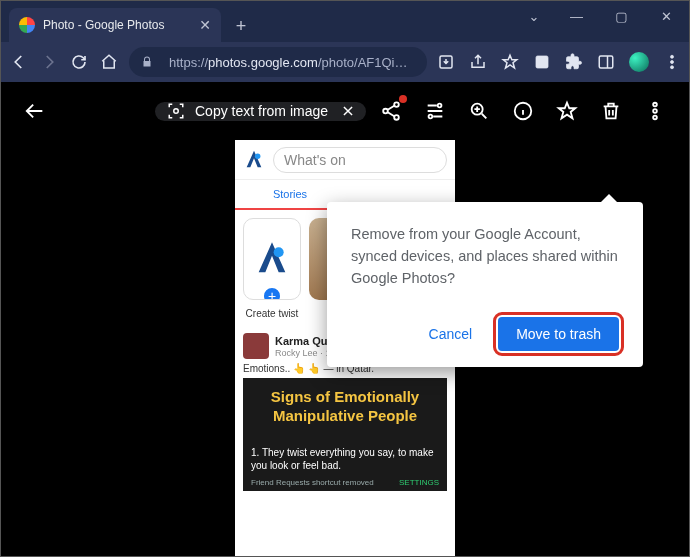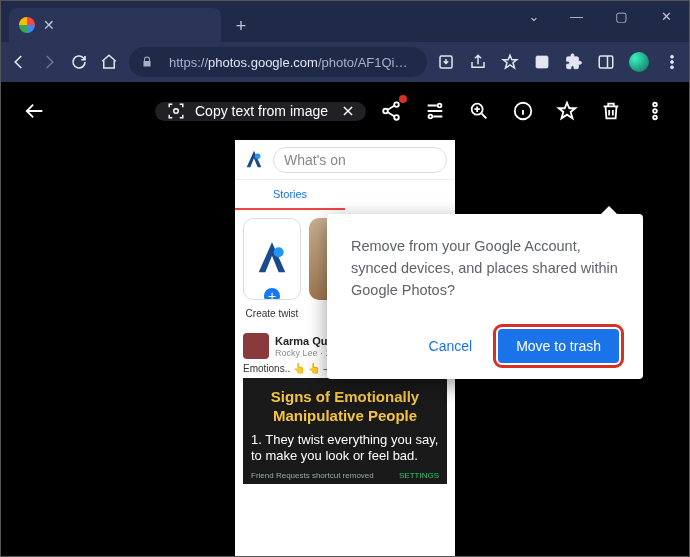--- a/index.html
+++ b/index.html
@@ -65,38 +65,39 @@
   .pavatar { width: 26px; height: 26px; border-radius: 4px; background: #8a3a3a; flex: none; }
   .pname { font-size: 11px; font-weight: 600; color: #222; }
   .psub { font-size: 9px; color: #888; }
   .pdots { margin-left: auto; color: #888; font-size: 14px; }
   .pclose { color: #888; font-size: 14px; margin-left: 8px; }
   .ptext { font-size: 10px; color: #333; margin-top: 4px; }
   .emoji { font-size: 10px; }
 
   .meme { margin-top: 4px; background: #1a1a1a; padding: 10px 8px 4px; }
   .meme-title { color: #f5c542; font-weight: 700; font-size: 15px; text-align: center; line-height: 1.25; font-family: Georgia, serif; }
-  .meme-li { color: #fff; font-size: 13px; margin-top: 6px; line-height: 1.3; }
+  .meme-li { color: #fff; font-size: 10px; margin-top: 20px; line-height: 1.3; }
   .meme-foot { display:flex; justify-content:space-between; color:#9aa; font-size:8px; margin-top:6px; }
   .meme-foot .settings { color:#2ecc71; }
 
   
-  .dialog { position: absolute; top: 132px; left: 326px; width: 316px; background: #fff; border-radius: 4px; box-shadow: 0 6px 20px rgba(0,0,0,.4); padding: 22px 24px 16px; z-index: 20; }
+  .dialog { position: absolute; top: 120px; left: 326px; width: 316px; background: #fff; border-radius: 4px; box-shadow: 0 6px 20px rgba(0,0,0,.4); padding: 22px 24px 16px; z-index: 20; }
   .dialog::before { content: ''; position: absolute; top: -8px; right: 26px; border: 8px solid transparent; border-bottom-color: #fff; border-top: none; }
   .dlg-text { color: #5f6368; font-size: 14.5px; line-height: 1.5; }
   .dlg-actions { display: flex; justify-content: flex-end; gap: 16px; margin-top: 28px; align-items: center; }
   .btn-cancel { color: #1a73e8; font-size: 14px; font-weight: 500; padding: 8px 10px; cursor: pointer; }
   .btn-primary { background: #1a73e8; color: #fff; font-size: 14px; font-weight: 500; padding: 9px 18px; border-radius: 4px; cursor: pointer; outline: 3px solid #d93025; outline-offset: 2px; }
 </style>
 </head>
 <body>
 
 <div class="titlebar">
   <div class="tab">
     <div class="favicon"></div>
+    <div class="tab-title">Photo - Google Photos</div>
     <div class="tab-close">✕</div>
   </div>
   <div class="newtab">+</div>
   <div class="win-controls">
     <div class="chev">⌄</div>
     <div>—</div>
     <div>▢</div>
     <div>✕</div>
   </div>
 </div>

